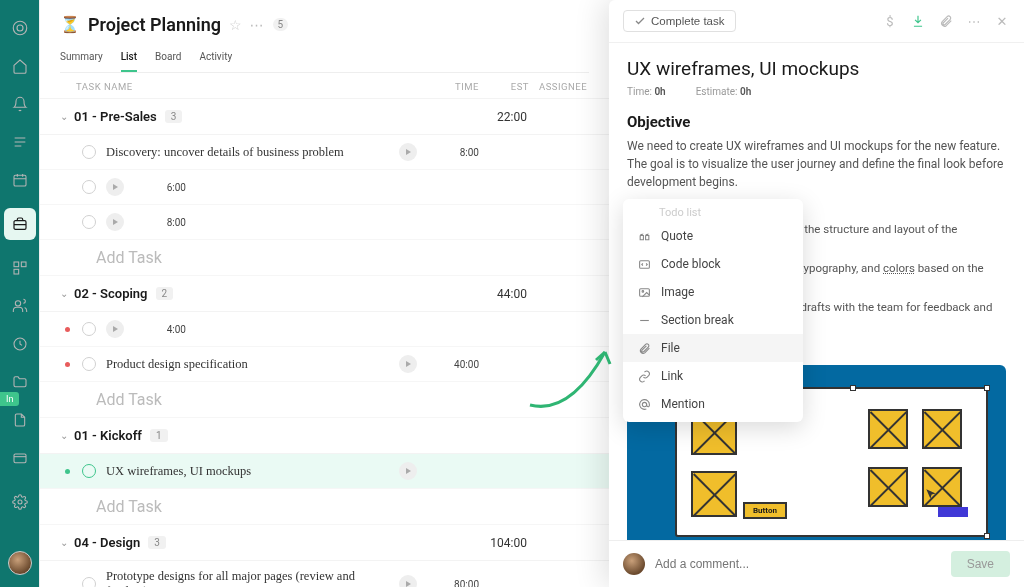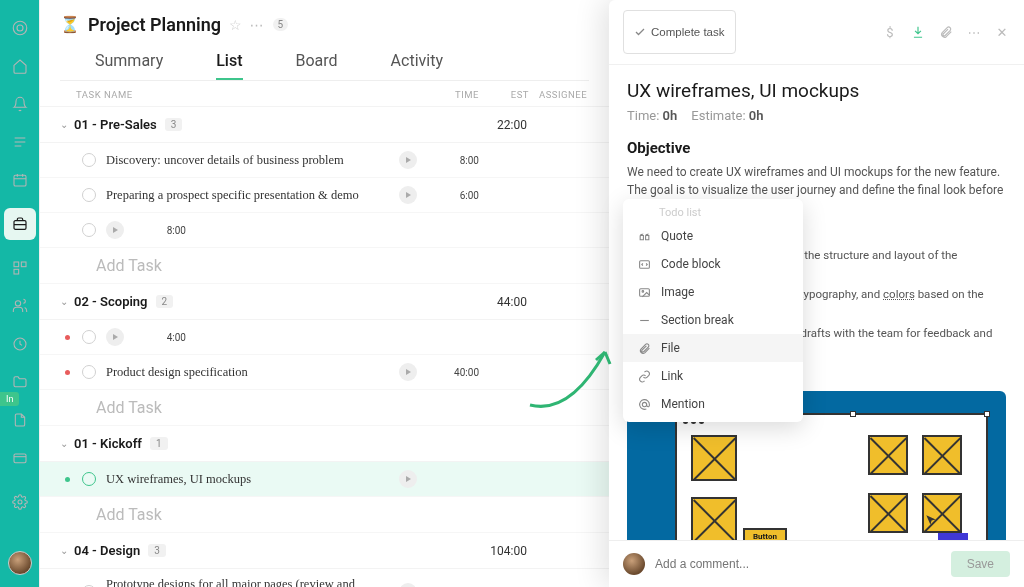--- a/index.html
+++ b/index.html
@@ -1,38 +1,38 @@
 <!DOCTYPE html>
 <html><head>
   <meta charset="utf-8">
   <style>
     * { box-sizing: border-box; margin: 0; padding: 0; }
     body { font-family: -apple-system, BlinkMacSystemFont, 'Segoe UI', Roboto, sans-serif; font-size: 13px; color: #1a1a1a; background: #fff; overflow: hidden; width: 1024px; height: 587px; position: relative; }
     
     .app { display: flex; height: 587px; }
     
     
-    .nav-rail { width: 40px; background: #14b8a6; border-right: 1px solid #eee; display: flex; flex-direction: column; align-items: center; padding-top: 18px; gap: 18px; position: relative; }
+    .nav-rail { width: 40px; background: #0f766e; border-right: 1px solid #eee; display: flex; flex-direction: column; align-items: center; padding-top: 18px; gap: 18px; position: relative; }
     .nav-rail .nav-icon { width: 20px; height: 20px; display: flex; align-items: center; justify-content: center; color: #b5b5b5; cursor: pointer; }
     .nav-rail .nav-icon.active { background: #e6f7f1; border-radius: 6px; padding: 8px; width: 32px; height: 32px; color: #1a1a1a; }
     .nav-rail .avatar-bottom { position: absolute; bottom: 12px; width: 24px; height: 24px; border-radius: 50%; background: radial-gradient(circle at 40% 35%, #c9a07a 0%, #6b4a2e 70%); border: 1px solid #ccc; }
     .in-badge { position: absolute; left: 0; top: 392px; background: #3ec58c; color: #fff; font-size: 9px; padding: 2px 6px; border-radius: 0 3px 3px 0; }
     
     
     .main { flex: 1; display: flex; flex-direction: column; min-width: 0; }
     .header { padding: 14px 20px 0 20px; }
     .title-row { display: flex; align-items: center; gap: 8px; }
     .title-emoji { font-size: 16px; }
     .page-title { font-size: 18px; font-weight: 600; }
     .title-star { color: #ccc; font-size: 14px; }
     .title-more { color: #bbb; font-size: 14px; letter-spacing: 1px; }
     .title-count { background: #f1f1f1; color: #888; font-size: 10px; padding: 1px 5px; border-radius: 8px; }
     
     .tabs { display: flex; gap: 18px; margin-top: 10px; border-bottom: 1px solid #eee; }
-    .tab { padding: 6px 0 8px 0; font-size: 16px; color: #555; cursor: pointer; border-bottom: 2px solid transparent; margin-left: 35px; }
+    .tab { padding: 6px 0 8px 0; font-size: 10px; color: #555; cursor: pointer; border-bottom: 2px solid transparent; }
     .tab.active { color: #1a1a1a; border-bottom-color: #3ec58c; font-weight: 500; }
     
     .cols-header { display: flex; padding: 8px 20px 6px 36px; font-size: 9.5px; color: #aaa; letter-spacing: 0.5px; text-transform: uppercase; border-bottom: 1px solid #f3f3f3; }
     .col-name { flex: 1; }
     .col-time { width: 50px; text-align: right; }
     .col-est { width: 50px; text-align: right; }
     .col-assignee { width: 60px; text-align: left; padding-left: 10px; }
     
     .task-list { overflow-y: auto; flex: 1; }
     .section-row { display: flex; align-items: center; padding: 10px 20px 10px 20px; border-bottom: 1px solid #f3f3f3; cursor: pointer; }
@@ -55,28 +55,28 @@
     .task-play::before { content: ''; border-left: 5px solid #aaa; border-top: 3px solid transparent; border-bottom: 3px solid transparent; margin-left: 1px; }
     .task-time { width: 50px; text-align: right; font-size: 10px; color: #444; }
     .task-est { width: 50px; }
     .task-assignee { width: 60px; }
     
     .add-task-row { padding: 8px 20px 8px 56px; font-size: 16px; color: #bbb; border-bottom: 1px solid #f6f6f6; cursor: pointer; }
     
     
     .panel { width: 415px; background: #fff; box-shadow: -6px 0 30px rgba(0,0,0,0.12); display: flex; flex-direction: column; position: relative; border-radius: 6px 0 0 0; }
     .panel-top { display: flex; align-items: center; padding: 10px 14px; border-bottom: 1px solid #f0f0f0; gap: 10px; }
-    .complete-btn { border: 1px solid #e0e0e0; background: #fff; border-radius: 4px; padding: 15px 10px; font-size: 11.5px; color: #555; display: flex; align-items: center; gap: 5px; cursor: pointer; }
+    .complete-btn { border: 1px solid #e0e0e0; background: #fff; border-radius: 4px; padding: 4px 10px; font-size: 11.5px; color: #555; display: flex; align-items: center; gap: 5px; cursor: pointer; }
     .panel-top-icons { margin-left: auto; display: flex; gap: 12px; align-items: center; color: #bbb; }
     .panel-top-icons .pi { width: 16px; height: 16px; display: flex; align-items: center; justify-content: center; cursor: pointer; font-size: 13px; }
     .panel-top-icons .pi.green { color: #3ec58c; }
     
     .panel-body { padding: 14px 18px; overflow-y: auto; flex: 1; }
     .panel-title { font-size: 19px; font-weight: 400; margin-bottom: 6px; }
-    .panel-meta { font-size: 13px; color: #999; display: flex; gap: 14px; margin-bottom: 16px; }
+    .panel-meta { font-size: 10px; color: #999; display: flex; gap: 30px; margin-bottom: 16px; }
     .panel-meta b { color: #555; font-weight: 600; }
     .panel-h2 { font-size: 15px; font-weight: 700; margin: 8px 0 6px 0; }
     .panel-p { font-size: 12px; color: #555; line-height: 1.5; margin-bottom: 10px; }
     .panel-h3 { font-size: 12.5px; font-weight: 700; margin: 8px 0 4px 0; }
     .panel-list { list-style: decimal; padding-left: 18px; font-size: 11.5px; color: #555; line-height: 1.7; }
     .panel-list b { color: #333; }
     .panel-list .underline { text-decoration: underline dotted; }
     .cursor-mark { font-size: 14px; color: #333; margin: 2px 0 0 0; }
     
     
@@ -236,21 +236,20 @@
       <div class="task-play"></div>
       <div class="task-time">8:00</div>
       <div class="task-est"></div>
           <div class="task-assignee"></div>
         </div>
         <div class="task-row">
           <div class="task-dot">
             <div class="dot none"></div>
           </div>
       <div class="task-check "></div>
-      <div class="task-name">Preparing a prospect specific presentation &amp; demo</div>
       <div class="task-play"></div>
       <div class="task-time">6:00</div>
       <div class="task-est"></div>
           <div class="task-assignee"></div>
         </div>
         <div class="task-row">
           <div class="task-dot">
             <div class="dot none"></div>
           </div>
       <div class="task-check "></div>

